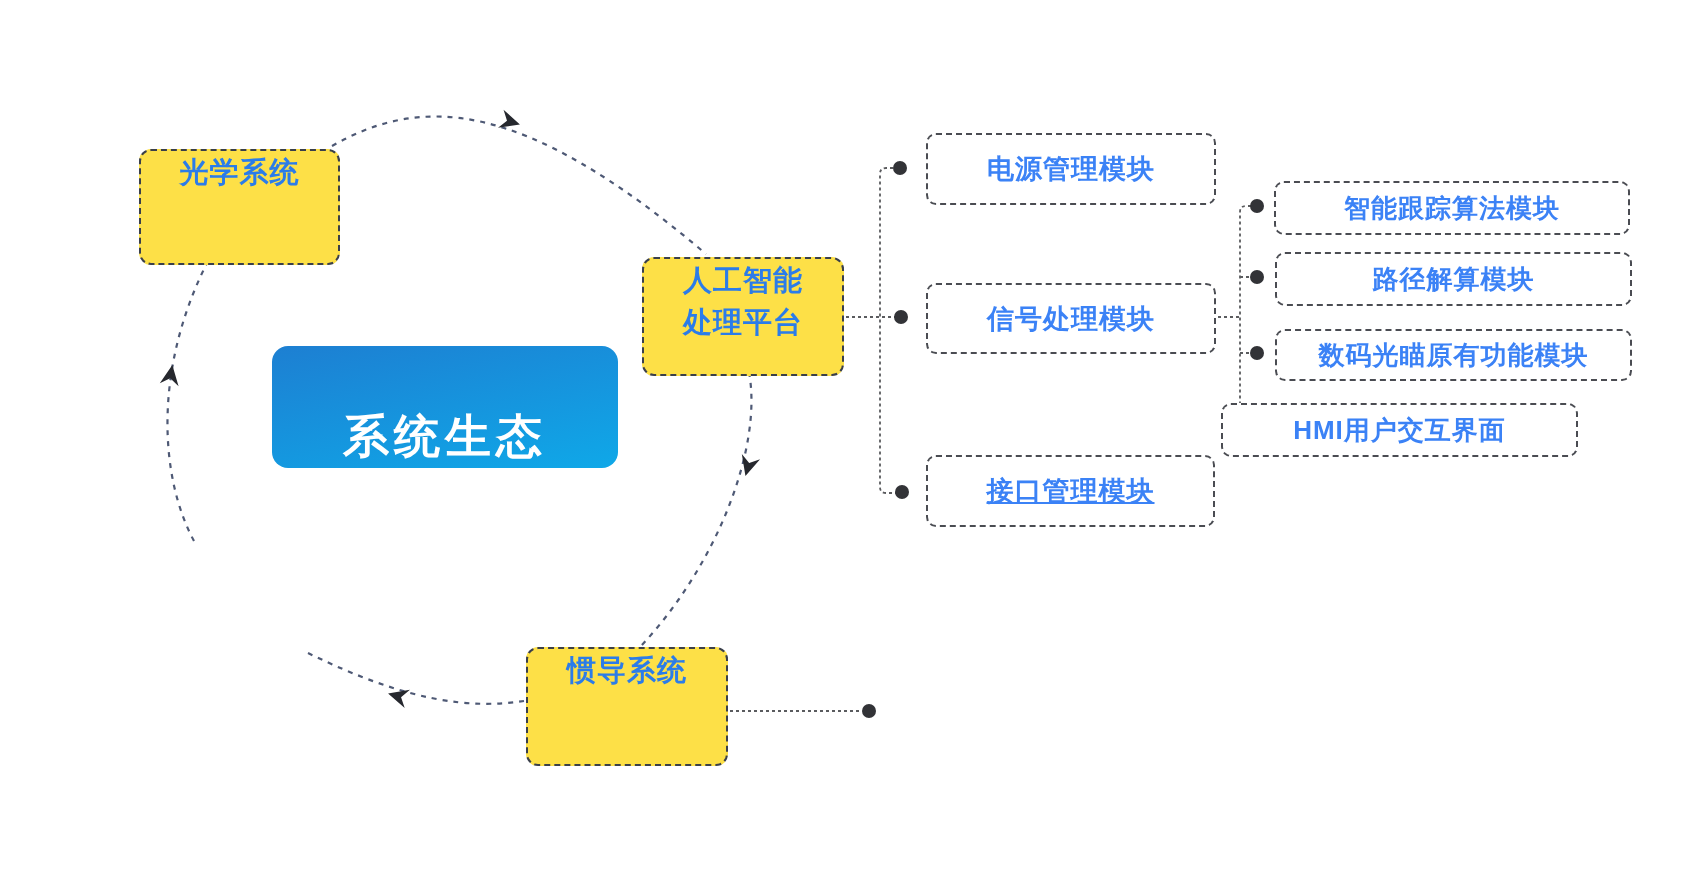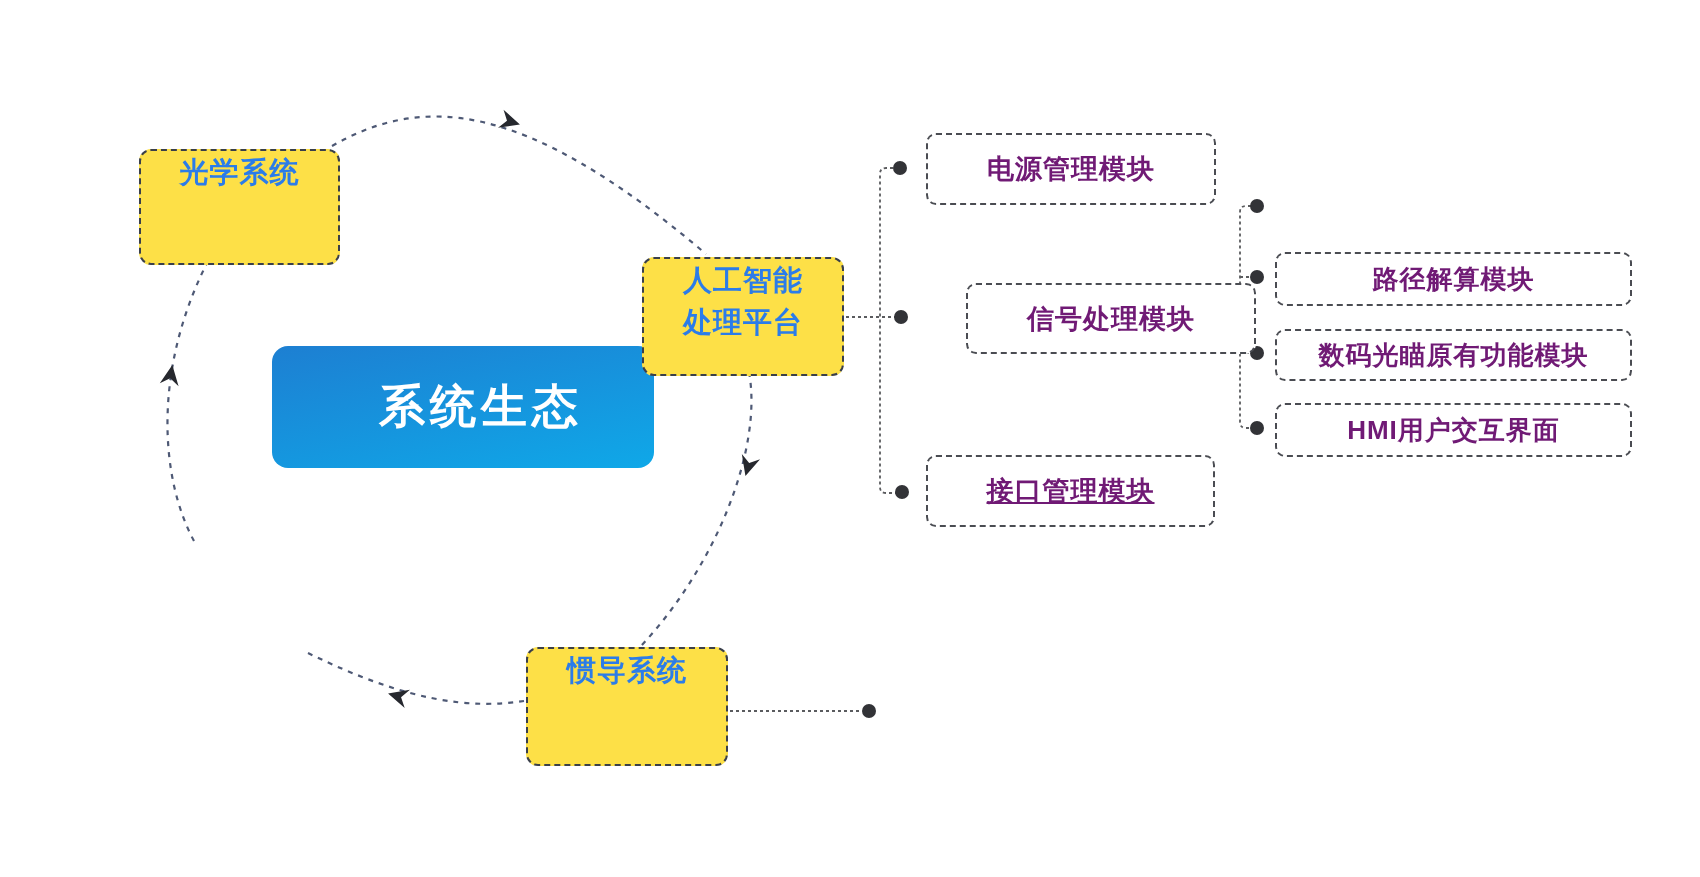--- a/index.html
+++ b/index.html
@@ -9,29 +9,29 @@
   }
   svg.layer{position:absolute;left:0;top:0;z-index:1;}
   .cycle-node{
     position:absolute;background:#fde047;border:2px dashed #3a3f4a;border-radius:12px;
     display:flex;flex-direction:column;align-items:center;justify-content:flex-start;
     color:#2b7ce9;font-weight:700;font-size:29px;line-height:1.45;letter-spacing:1px;z-index:2;
   }
   .module{
     position:absolute;background:#ffffff;border:2px dashed #4a4c52;border-radius:10px;
     display:flex;align-items:center;justify-content:center;
-    color:#701a75;font-weight:600;letter-spacing:1px;z-index:2;
+    color:#3b82f6;font-weight:600;letter-spacing:1px;z-index:2;
   }
   .lv2{font-size:27px;}
   .lv3{font-size:26px;}
   .center-box{
     position:absolute;left:272px;top:346px;width:346px;height:122px;border-radius:16px;
     background:linear-gradient(168deg,#1d7fd2 0%,#0fa8e8 100%);
     color:#ffffff;font-size:46px;font-weight:700;letter-spacing:5px;
-    display:flex;align-items:center;justify-content:center;z-index:2;padding-left:36px;
+    display:flex;align-items:flex-end;justify-content:center;z-index:2;
   }
   .arc{stroke:#4e5975;stroke-width:2.2;fill:none;stroke-dasharray:5 6;}
   .conn{stroke:#5a5b5e;stroke-width:1.8;fill:none;stroke-dasharray:3 3;}
   .dot{fill:#323337;}
   .arrowhead{fill:#26282e;}
 </style>
 </head>
 <body>
 
 <div id="stage">
@@ -82,35 +82,38 @@
 
 
   <div class="cycle-node" style="left:526px;top:647px;width:198px;height:115px;">
     <span>惯导系统</span>
   </div>
 
   <div class="module lv2" style="left:926px;top:133px;width:286px;height:68px;">
     <span>电源管理模块</span>
   </div>
 
-  <div class="module lv2" style="left:966px;top:283px;width:286px;height:67px;">
+  <div class="module lv2" style="left:926px;top:283px;width:286px;height:67px;">
     <span>信号处理模块</span>
   </div>
 
   <div class="module lv2" style="left:926px;top:455px;width:285px;height:68px;text-decoration:underline;">
     <span>接口管理模块</span>
   </div>
 
 
+  <div class="module lv3" style="left:1274px;top:181px;width:352px;height:50px;">
+    <span>智能跟踪算法模块</span>
+  </div>
 
   <div class="module lv3" style="left:1275px;top:329px;width:353px;height:48px;">
     <span>数码光瞄原有功能模块</span>
   </div>
 
   <div class="module lv3" style="left:1275px;top:252px;width:353px;height:50px;">
     <span>路径解算模块</span>
   </div>
 
-  <div class="module lv3" style="left:1275px;top:403px;width:353px;height:50px;">
+  <div class="module lv3" style="left:1221px;top:403px;width:353px;height:50px;">
     <span>HMI用户交互界面</span>
   </div>
 
 </div>
 
 </body></html>

